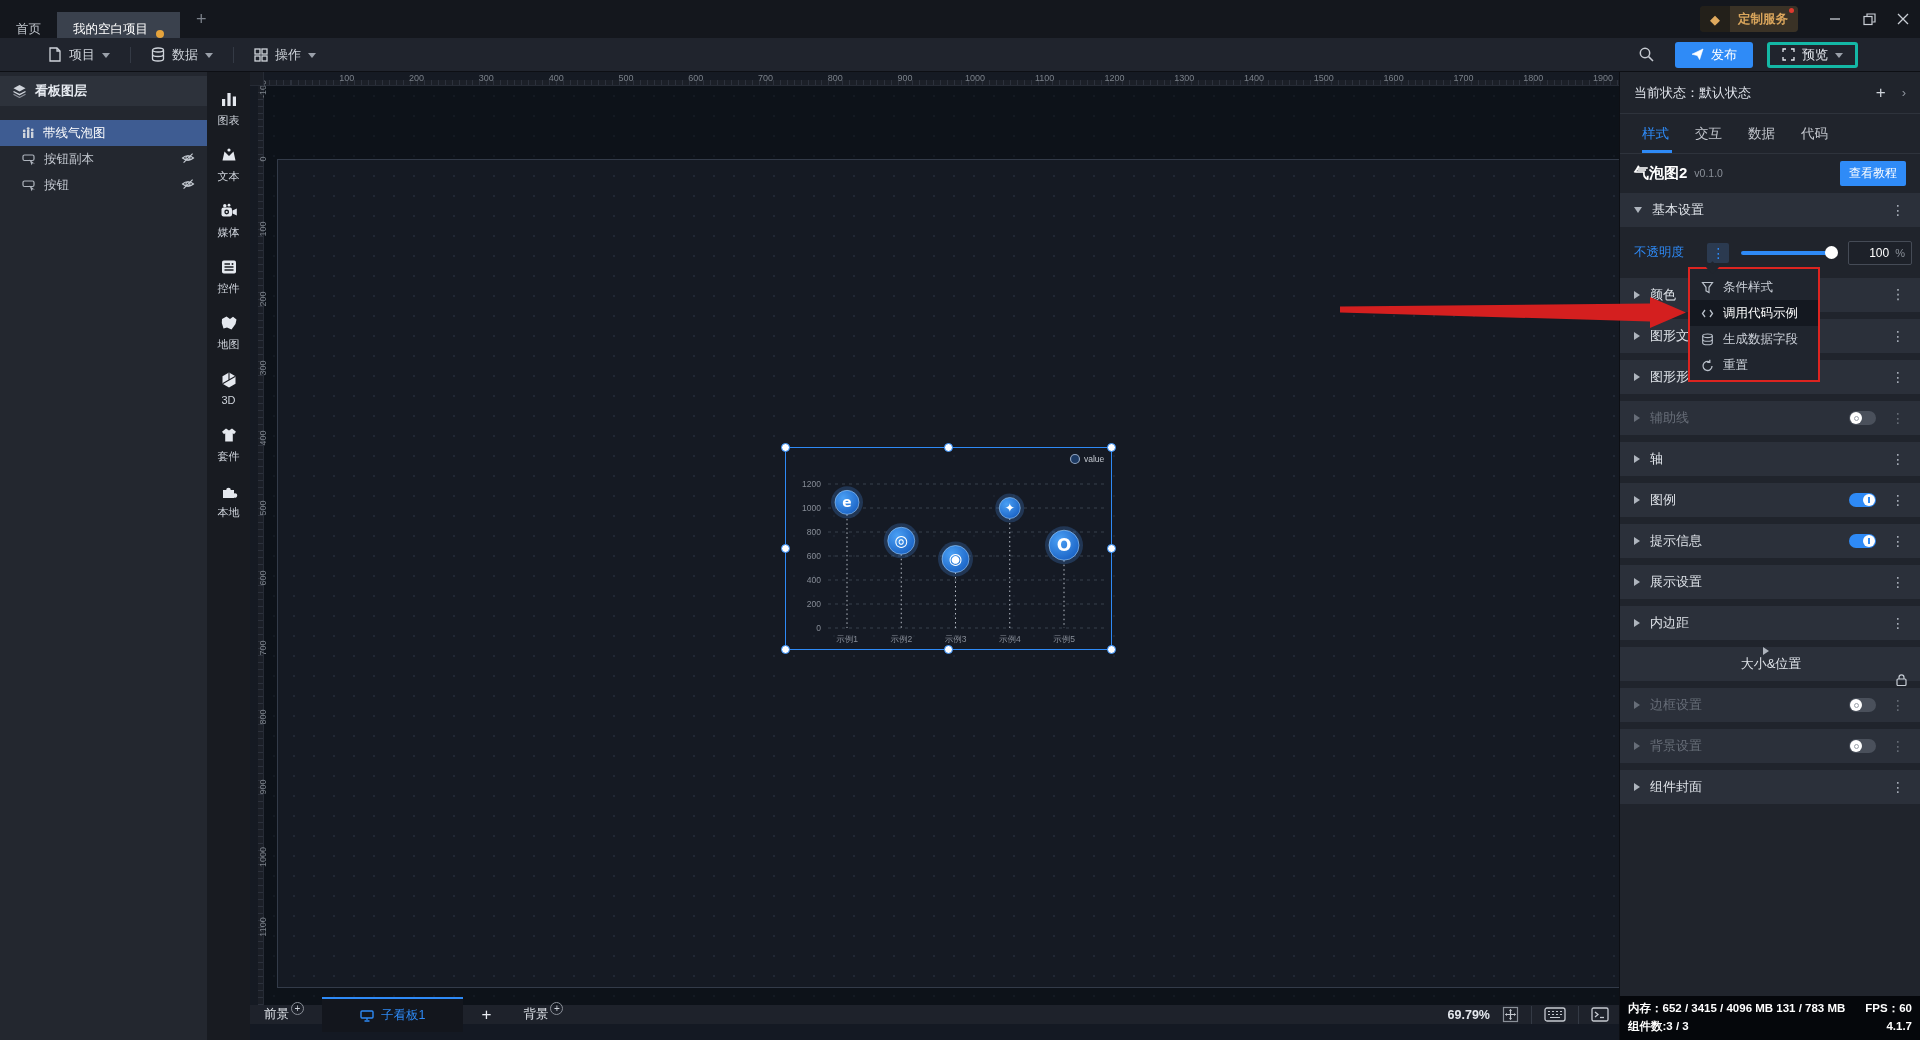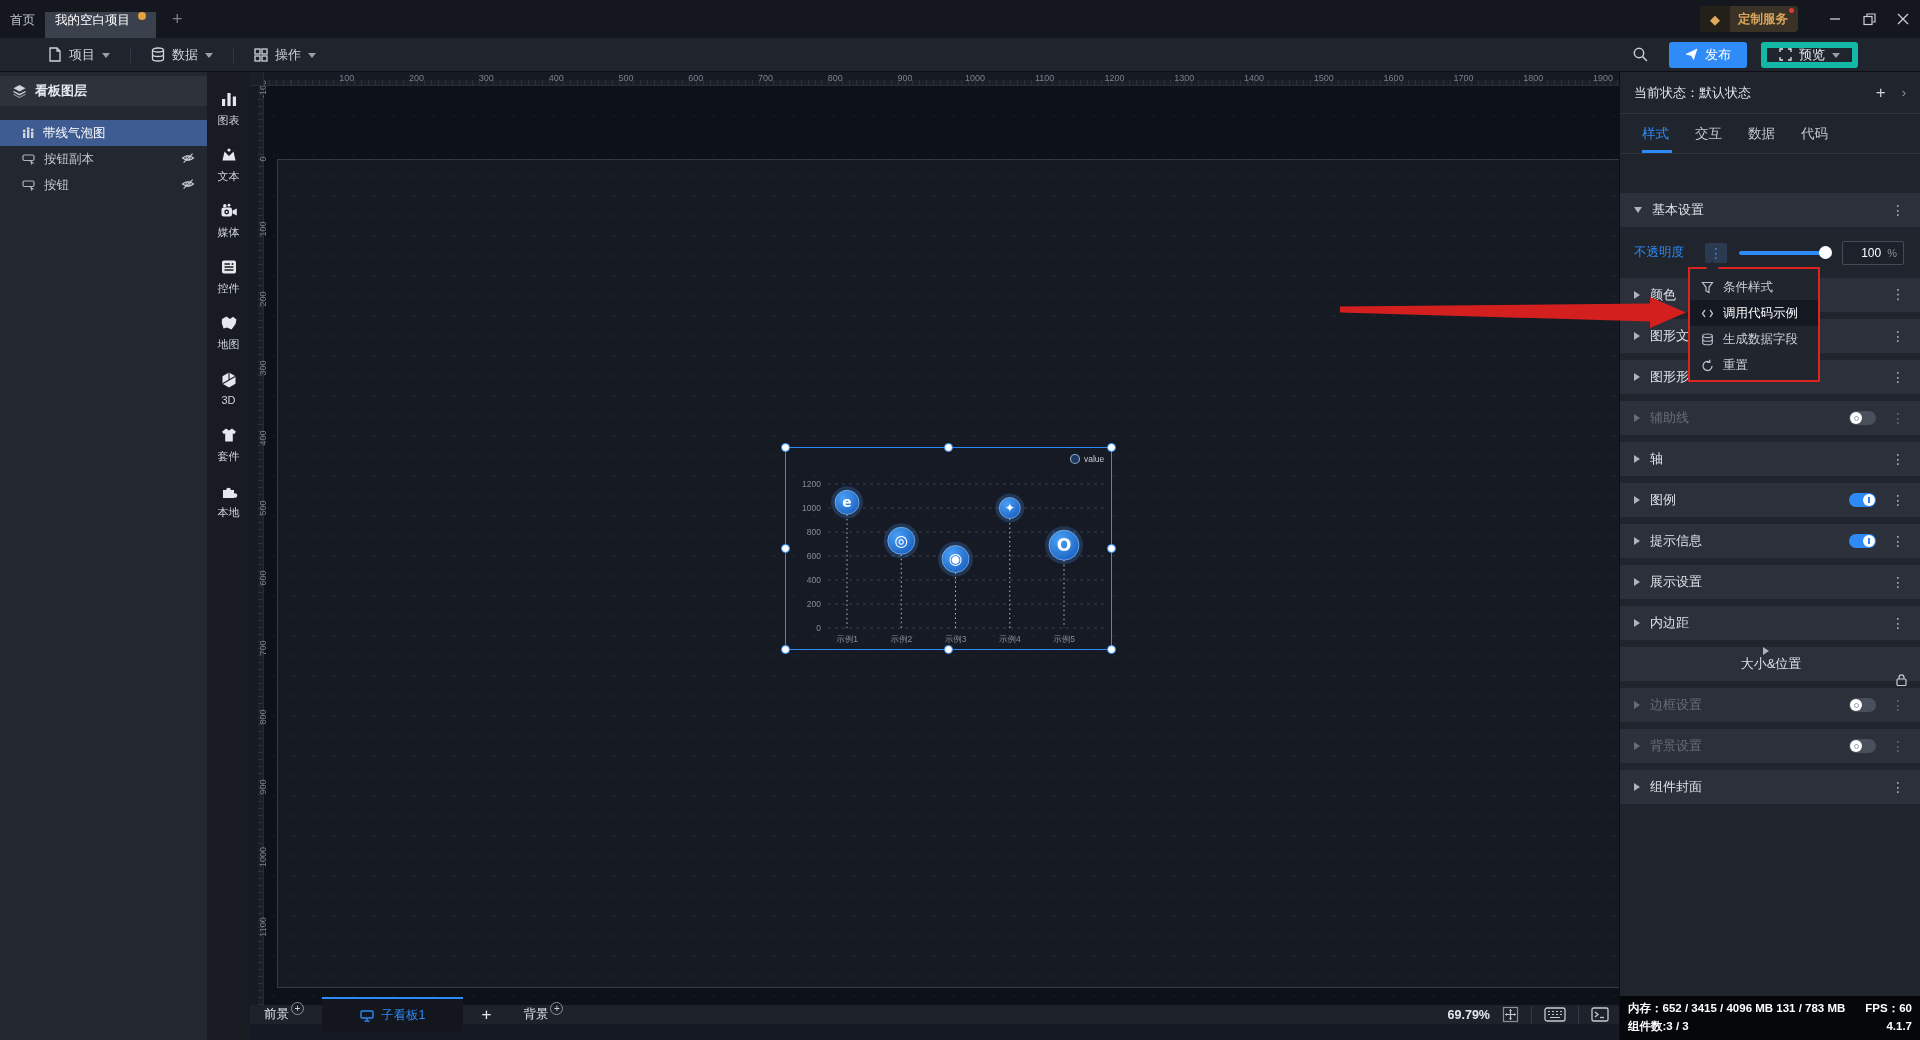--- a/index.html
+++ b/index.html
@@ -4,21 +4,21 @@
 <style>
   * { margin:0; padding:0; box-sizing:border-box; }
   html,body { background:#0b0d12; }
   .app { position:relative; width:1920px; height:1040px; overflow:hidden;
          font-family:"Liberation Sans","DejaVu Sans",sans-serif; color:#dfe3e9;
          background:#141923; user-select:none; }
 
   
   .titlebar { position:absolute; left:0; top:0; width:1920px; height:38px; background:#14171d; }
   .wtabs { position:absolute; left:0; top:0; height:38px; display:flex; align-items:stretch; }
-  .wtab { display:flex; align-items:flex-start; gap:8px; padding:0 10px; font-size:12.5px; color:#bfc4cb;margin-top:12px; }
+  .wtab { display:flex; align-items:flex-end; gap:8px; padding:0 16px; font-size:12.5px; color:#bfc4cb;margin-top:12px; }
   .wtab.active { background:#3a414d; color:#fff; }
   .wtab .dot { width:8px; height:8px; border-radius:50%; background:#e5a33c; }
   .newtab { display:flex; align-items:center; padding:0 16px; color:#7b818a; font-size:18px; }
   .tb-right { position:absolute; right:0; top:0; height:38px; display:flex; align-items:center; }
   .service { display:flex; align-items:center; height:26px; margin-right:20px; border-radius:4px; overflow:visible;
              background:#37302286; position:relative; }
   .service .gem { width:30px; height:26px; display:flex; align-items:center; justify-content:center;
                   background:#23201a; border-radius:4px 0 0 4px; color:#e0aa5e; font-size:13px; }
   .service .stxt { padding:0 10px 0 8px; color:#d9a55c; font-size:12.5px; font-weight:bold; background:#3a3226; height:26px;
                    display:flex; align-items:center; border-radius:0 4px 4px 0; }
@@ -28,21 +28,21 @@
 
   
   .toolbar { position:absolute; left:0; top:38px; width:1920px; height:34px; background:#20242d; border-bottom:1px solid #0d0f14; }
   .tmenus { position:absolute; left:28px; top:0; height:33px; display:flex; align-items:center; }
   .tmenu { display:flex; align-items:center; gap:7px; color:#cfd4db; font-size:13px; padding:0 20px; }
   .tmenu-sep { width:1px; height:16px; background:#343a45; }
   .caret { width:0; height:0; border-left:4px solid transparent; border-right:4px solid transparent; border-top:5px solid #9aa0a9; margin-top:2px; }
   .tools-right { position:absolute; right:0; top:0; height:33px; display:flex; align-items:center; gap:14px; padding-right:62px; }
   .btn-publish { display:flex; align-items:center; gap:7px; background:#2f8bf7; color:#fff; font-size:13px;
                  height:26px; padding:0 16px; border-radius:3px; }
-  .btn-preview { display:flex; align-items:center; gap:7px; border:6px solid #14b8a6; color:#e2e6ec; font-size:13px;
+  .btn-preview { display:flex; align-items:center; gap:7px; border:3px solid #14b8a6; color:#e2e6ec; font-size:13px;
                  height:26px; padding:0 12px; border-radius:3px; }
 
   
   .layers { position:absolute; left:0; top:72px; width:207px; height:968px; background:#23272f; }
   .layers-head { height:30px; margin-top:4px; background:#2d323b; display:flex; align-items:center; gap:8px;
                  padding:0 12px; font-size:13px; font-weight:bold; color:#e6eaf0; }
   .litem { height:26px; display:flex; align-items:center; gap:8px; padding:0 10px 0 22px; font-size:12.5px; color:#c3c8d0; position:relative; }
   .litem.sel { background:#3e5c92; color:#fff; }
   .litem .leye { position:absolute; right:12px; top:5px; }
   .litems { margin-top:14px; }
@@ -113,21 +113,21 @@
   .kebab { font-size:14px; color:#aeb5bf; line-height:1; padding:2px 3px; }
   .sec.disabled .kebab { color:#6a707a; }
   .toggle { width:27px; height:14px; border-radius:7px; position:relative; }
   .toggle.on { background:#2e8af6; }
   .toggle.off { background:#4a505b; }
   .toggle .knob { position:absolute; top:1px; width:12px; height:12px; border-radius:50%; background:#fff; display:flex; align-items:center; justify-content:center; }
   .toggle.on .knob { right:1px; }
   .toggle.off .knob { left:1px; }
   .toggle.on .knob i { display:block; width:1.5px; height:6px; background:#2e8af6; }
   .toggle.off .knob i { display:block; width:5px; height:5px; border:1.5px solid #9aa0a9; border-radius:50%; }
-  .oprow { position:absolute; left:0; width:100%; height:37px; display:flex; align-items:center; padding:0 16px 0 14px; gap:8px; }
+  .oprow { position:absolute; left:0; width:100%; height:37px; display:flex; align-items:center; padding:0 8px 0 14px; gap:8px; }
   .oprow .oplabel { font-size:12.5px; color:#2e8af6; width:66px; }
   .kebab.blue { color:#2e8af6; background:#2b3a50; border-radius:2px; padding:3px 4px; }
   .slider { position:relative; width:96px; height:4px; border-radius:2px; background:#2e8af6; margin:0 4px; }
   .slider .knob { position:absolute; right:-2px; top:-5px; width:13px; height:13px; background:#fff; border-radius:50%; }
   .opval { width:64px; height:24px; border:1px solid #454b56; border-radius:2px; background:#1d2129; display:flex; align-items:center; justify-content:flex-end; padding:0 6px; gap:6px; }
   .opval .v { font-size:12px; color:#fff; }
   .opval .u { font-size:11px; color:#8a9099; }
   .statusbar { position:absolute; left:0; bottom:0; width:100%; height:44px; background:#05070b; padding:3px 8px 0 8px;
                font-size:11.5px; font-weight:bold; color:#fff; }
   .statusline { display:flex; justify-content:space-between; line-height:18px; white-space:nowrap; }
@@ -542,20 +542,25 @@
       <span class="plus">+</span>
       <span class="chev">›</span>
     </div>
     <div class="itabs" id="inspector-tabs">
         <span class="itab active">样式</span>
         <span class="itab">交互</span>
         <span class="itab">数据</span>
         <span class="itab">代码</span>
         <span class="itab-underline"></span>
       </div>
+    <div class="comp-row">
+      <span class="comp-name">气泡图2</span>
+      <span class="comp-ver">v0.1.0</span>
+      <span class="btn-tutorial">查看教程</span>
+    </div>
     <div class="secs" id="inspector-sections">
         <div class="sec" style="top: 0px;">
           <span class="arr d"></span>
           <span class="slabel">基本设置</span>
           <span class="right">
             <span class="kebab">⋮</span>
           </span>
         </div>
         <div class="oprow" style="top: 41px;">
           <span class="oplabel">不透明度</span>

